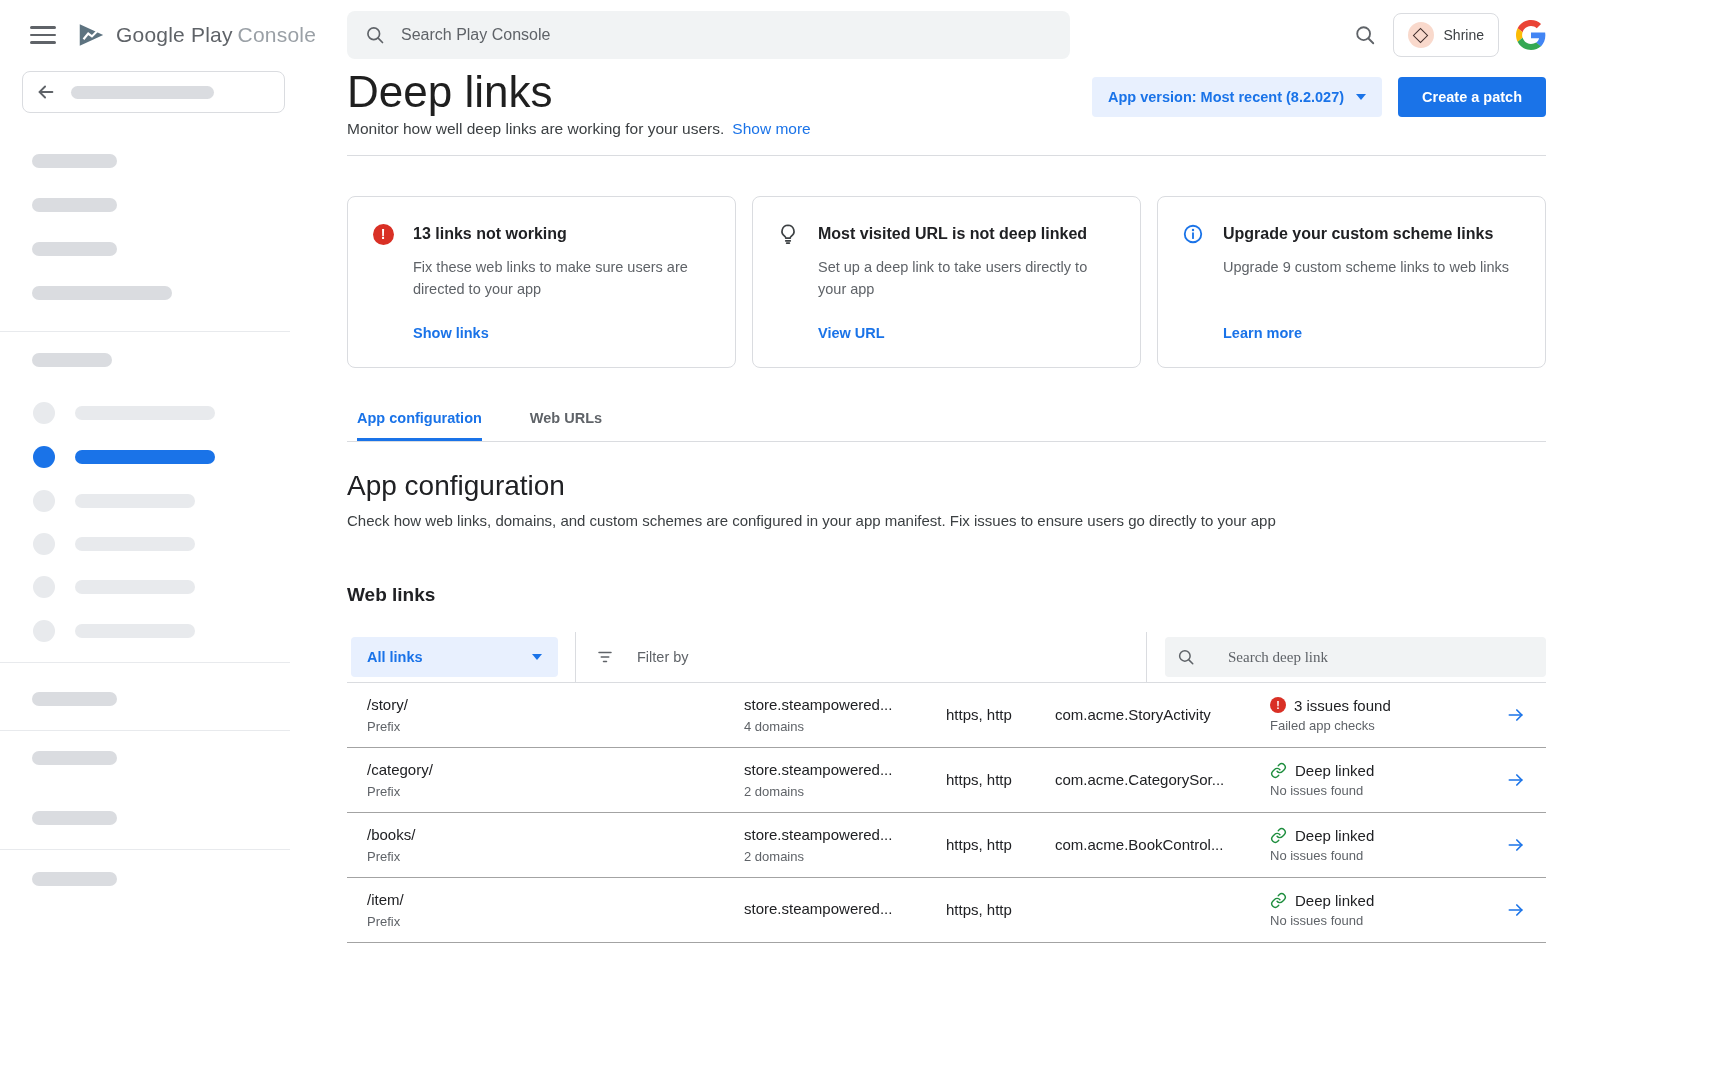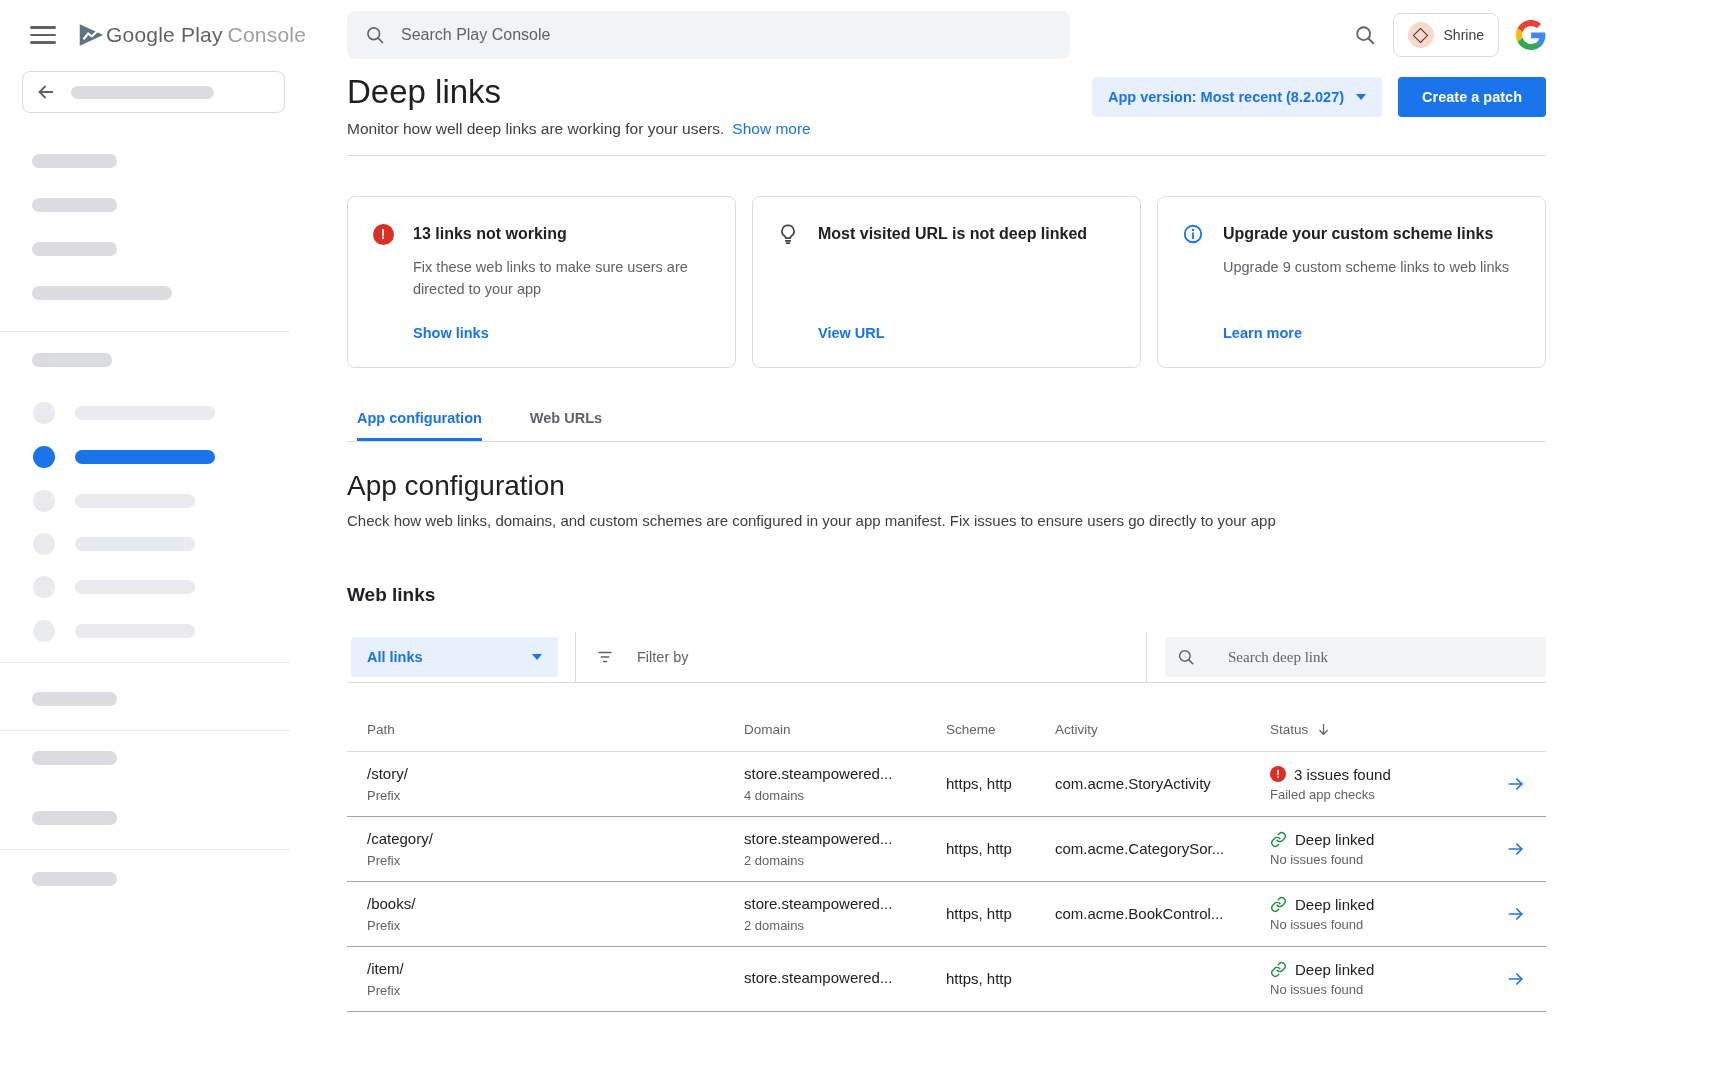--- a/index.html
+++ b/index.html
@@ -4,21 +4,21 @@
 <style>
   html,body{margin:0;padding:0;background:#fff;}
   .screen{position:relative;width:1728px;height:1080px;overflow:hidden;background:#fff;
     font-family:"Liberation Sans",sans-serif;color:#202124;}
 
   
   .topbar{position:absolute;left:0;top:0;right:0;height:70px;background:#fff;display:flex;align-items:center;z-index:5;}
   .hamburger{margin-left:30px;width:26px;height:20px;display:flex;flex-direction:column;justify-content:center;gap:5px;
     background:none;border:none;cursor:pointer;padding:0;}
   .hamburger span{display:block;height:2.5px;background:#5f6368;border-radius:2px;}
-  .logo{display:flex;align-items:center;margin-left:20px;text-align:center;}
+  .logo{display:flex;align-items:center;margin-left:20px;gap:10px;text-align:center;}
   .logo-text{font-size:21px;letter-spacing:.2px;white-space:nowrap;}
   .logo-primary{color:#5f6368;}
   .logo-secondary{color:#9aa0a6;margin-left:5px;}
   .console-search{position:absolute;left:347px;top:11px;width:723px;height:48px;background:#f1f3f4;border-radius:8px;
     display:flex;align-items:center;padding:4px 18px;box-sizing:border-box;}
   .console-search svg{flex:0 0 auto;margin-right:14px;}
   .console-search input{flex:1;border:none;background:transparent;outline:none;font-size:16px;
     font-family:"Liberation Sans",sans-serif;color:#202124;}
   .console-search input::placeholder{color:#5f6368;}
   .topbar-right{position:absolute;right:182px;top:0;height:70px;display:flex;align-items:center;gap:17px;}
@@ -41,21 +41,21 @@
   .sk-circle.blue{background:#1a73e8;}
   .side-bar-item{margin-left:32px;}
   .side-divider{height:1px;background:#e8eaed;width:100%;}
   .nav-item{display:flex;align-items:center;gap:20px;margin-left:33px;height:22px;}
 
   
   .main{position:absolute;left:290px;top:70px;right:0;bottom:0;overflow:hidden;}
   .main-inner{margin-left:57px;width:1199px;}
 
   .page-header{display:flex;justify-content:space-between;align-items:flex-start;margin-top:2px;}
-  h1.page-title{margin:0;font-size:33px;line-height:40px;font-weight:400;color:#1f1f1f;}
+  h1.page-title{margin:0;font-size:44px;line-height:40px;font-weight:400;color:#1f1f1f;}
   .subtitle-row{margin-top:6px;font-size:15.5px;line-height:22px;color:#3c4043;}
   .link{color:#1a73e8;text-decoration:none;cursor:pointer;}
   .subtitle-row .link{margin-left:8px;}
   .header-actions{display:flex;gap:16px;margin-top:5px;}
   .version-chip{display:flex;align-items:center;height:40px;padding:0 16px;background:#e8f0fe;color:#1a73e8;
     border:none;border-radius:4px;font-size:14.5px;font-weight:700;cursor:pointer;font-family:"Liberation Sans",sans-serif;}
   .caret{display:inline-block;width:0;height:0;border-left:5px solid transparent;border-right:5px solid transparent;
     border-top:6px solid currentColor;margin-left:12px;}
   .primary-btn{height:40px;padding:0 24px;background:#1a73e8;color:#fff;border:none;border-radius:4px;
     font-size:14.5px;font-weight:700;cursor:pointer;font-family:"Liberation Sans",sans-serif;}
@@ -252,20 +252,21 @@
           <div class="card-head">
             <span class="card-icon">
               <svg width="22" height="22" viewBox="0 0 24 24" fill="none" stroke="#3c4043" stroke-width="1.8" stroke-linecap="round" stroke-linejoin="round">
                 <path d="M12 2.5a6.5 6.5 0 0 0-3.6 11.9c.7.5 1.1 1.3 1.1 2.1h5c0-.8.4-1.6 1.1-2.1A6.5 6.5 0 0 0 12 2.5z"></path>
                 <path d="M9.5 19.5h5"></path>
                   <path d="M10.5 22h3"></path>
               </svg>
             </span>
             <span class="card-title">Most visited URL is not deep linked</span>
           </div>
+          <div class="card-body">Set up a deep link to take users directly to your app</div>
           <a class="card-action">View URL</a>
         </div>
 
         <div class="card">
           <div class="card-head">
             <span class="card-icon">
               <svg width="22" height="22" viewBox="0 0 24 24" fill="none">
                 <circle cx="12" cy="12" r="9" stroke="#1a73e8" stroke-width="2"></circle>
                 <line x1="12" y1="11" x2="12" y2="16.5" stroke="#1a73e8" stroke-width="2" stroke-linecap="round"></line>
                 <circle cx="12" cy="7.6" r="1.3" fill="#1a73e8"></circle>
@@ -307,34 +308,20 @@
         <div class="deep-search">
           <svg width="18" height="18" viewBox="0 0 24 24" fill="none" stroke="#5f6368" stroke-width="2" stroke-linecap="round">
             <circle cx="10.5" cy="10.5" r="7"></circle>
               <line x1="15.8" y1="15.8" x2="21" y2="21"></line>
           </svg>
           <input placeholder="Search deep link" style="">
         </div>
       </div>
 
       <div>
-        <div class="thead">
-          <div>Path</div>
-          <div>Domain</div>
-          <div>Scheme</div>
-          <div>Activity</div>
-          <div class="th-status">
-            <span>Status</span>
-            <svg width="15" height="15" viewBox="0 0 24 24" fill="none" stroke="#5f6368" stroke-width="2" stroke-linecap="round" stroke-linejoin="round">
-              <path d="M12 4v15"></path>
-                <path d="M6 13.5l6 6 6-6"></path>
-            </svg>
-          </div>
-          <div></div>
-        </div>
 
         <div class="trow">
           <div>
               <div class="cell-main">/story/</div>
                <div class="cell-sub">Prefix</div>
             </div>
           <div>
               <div class="cell-main">store.steampowered...</div>
                <div class="cell-sub">4 domains</div>
             </div>

